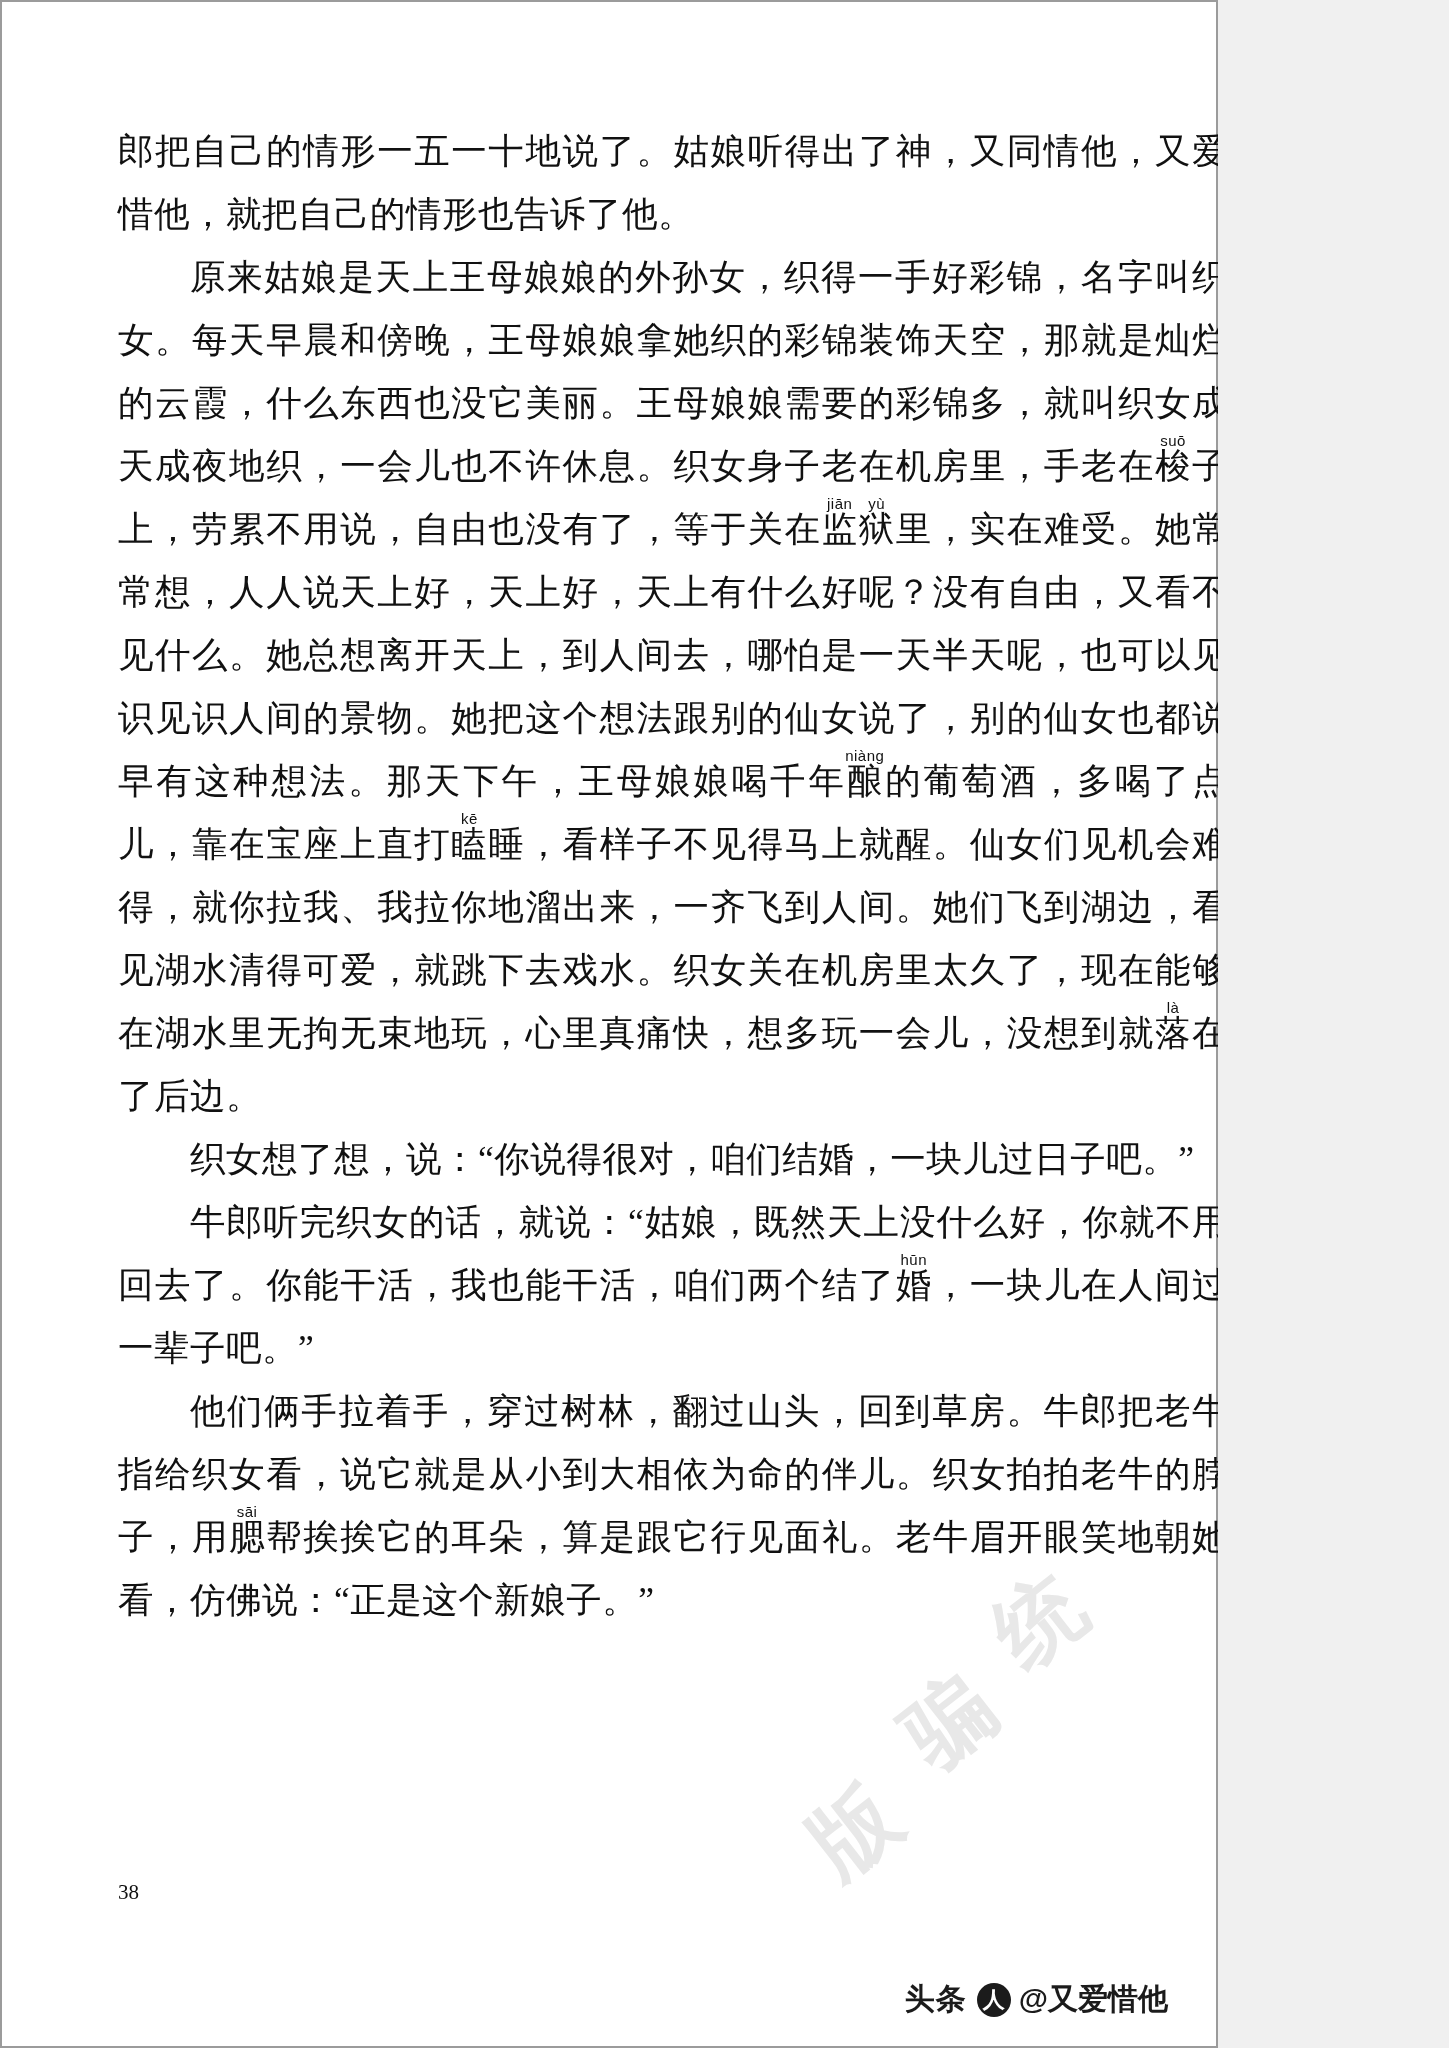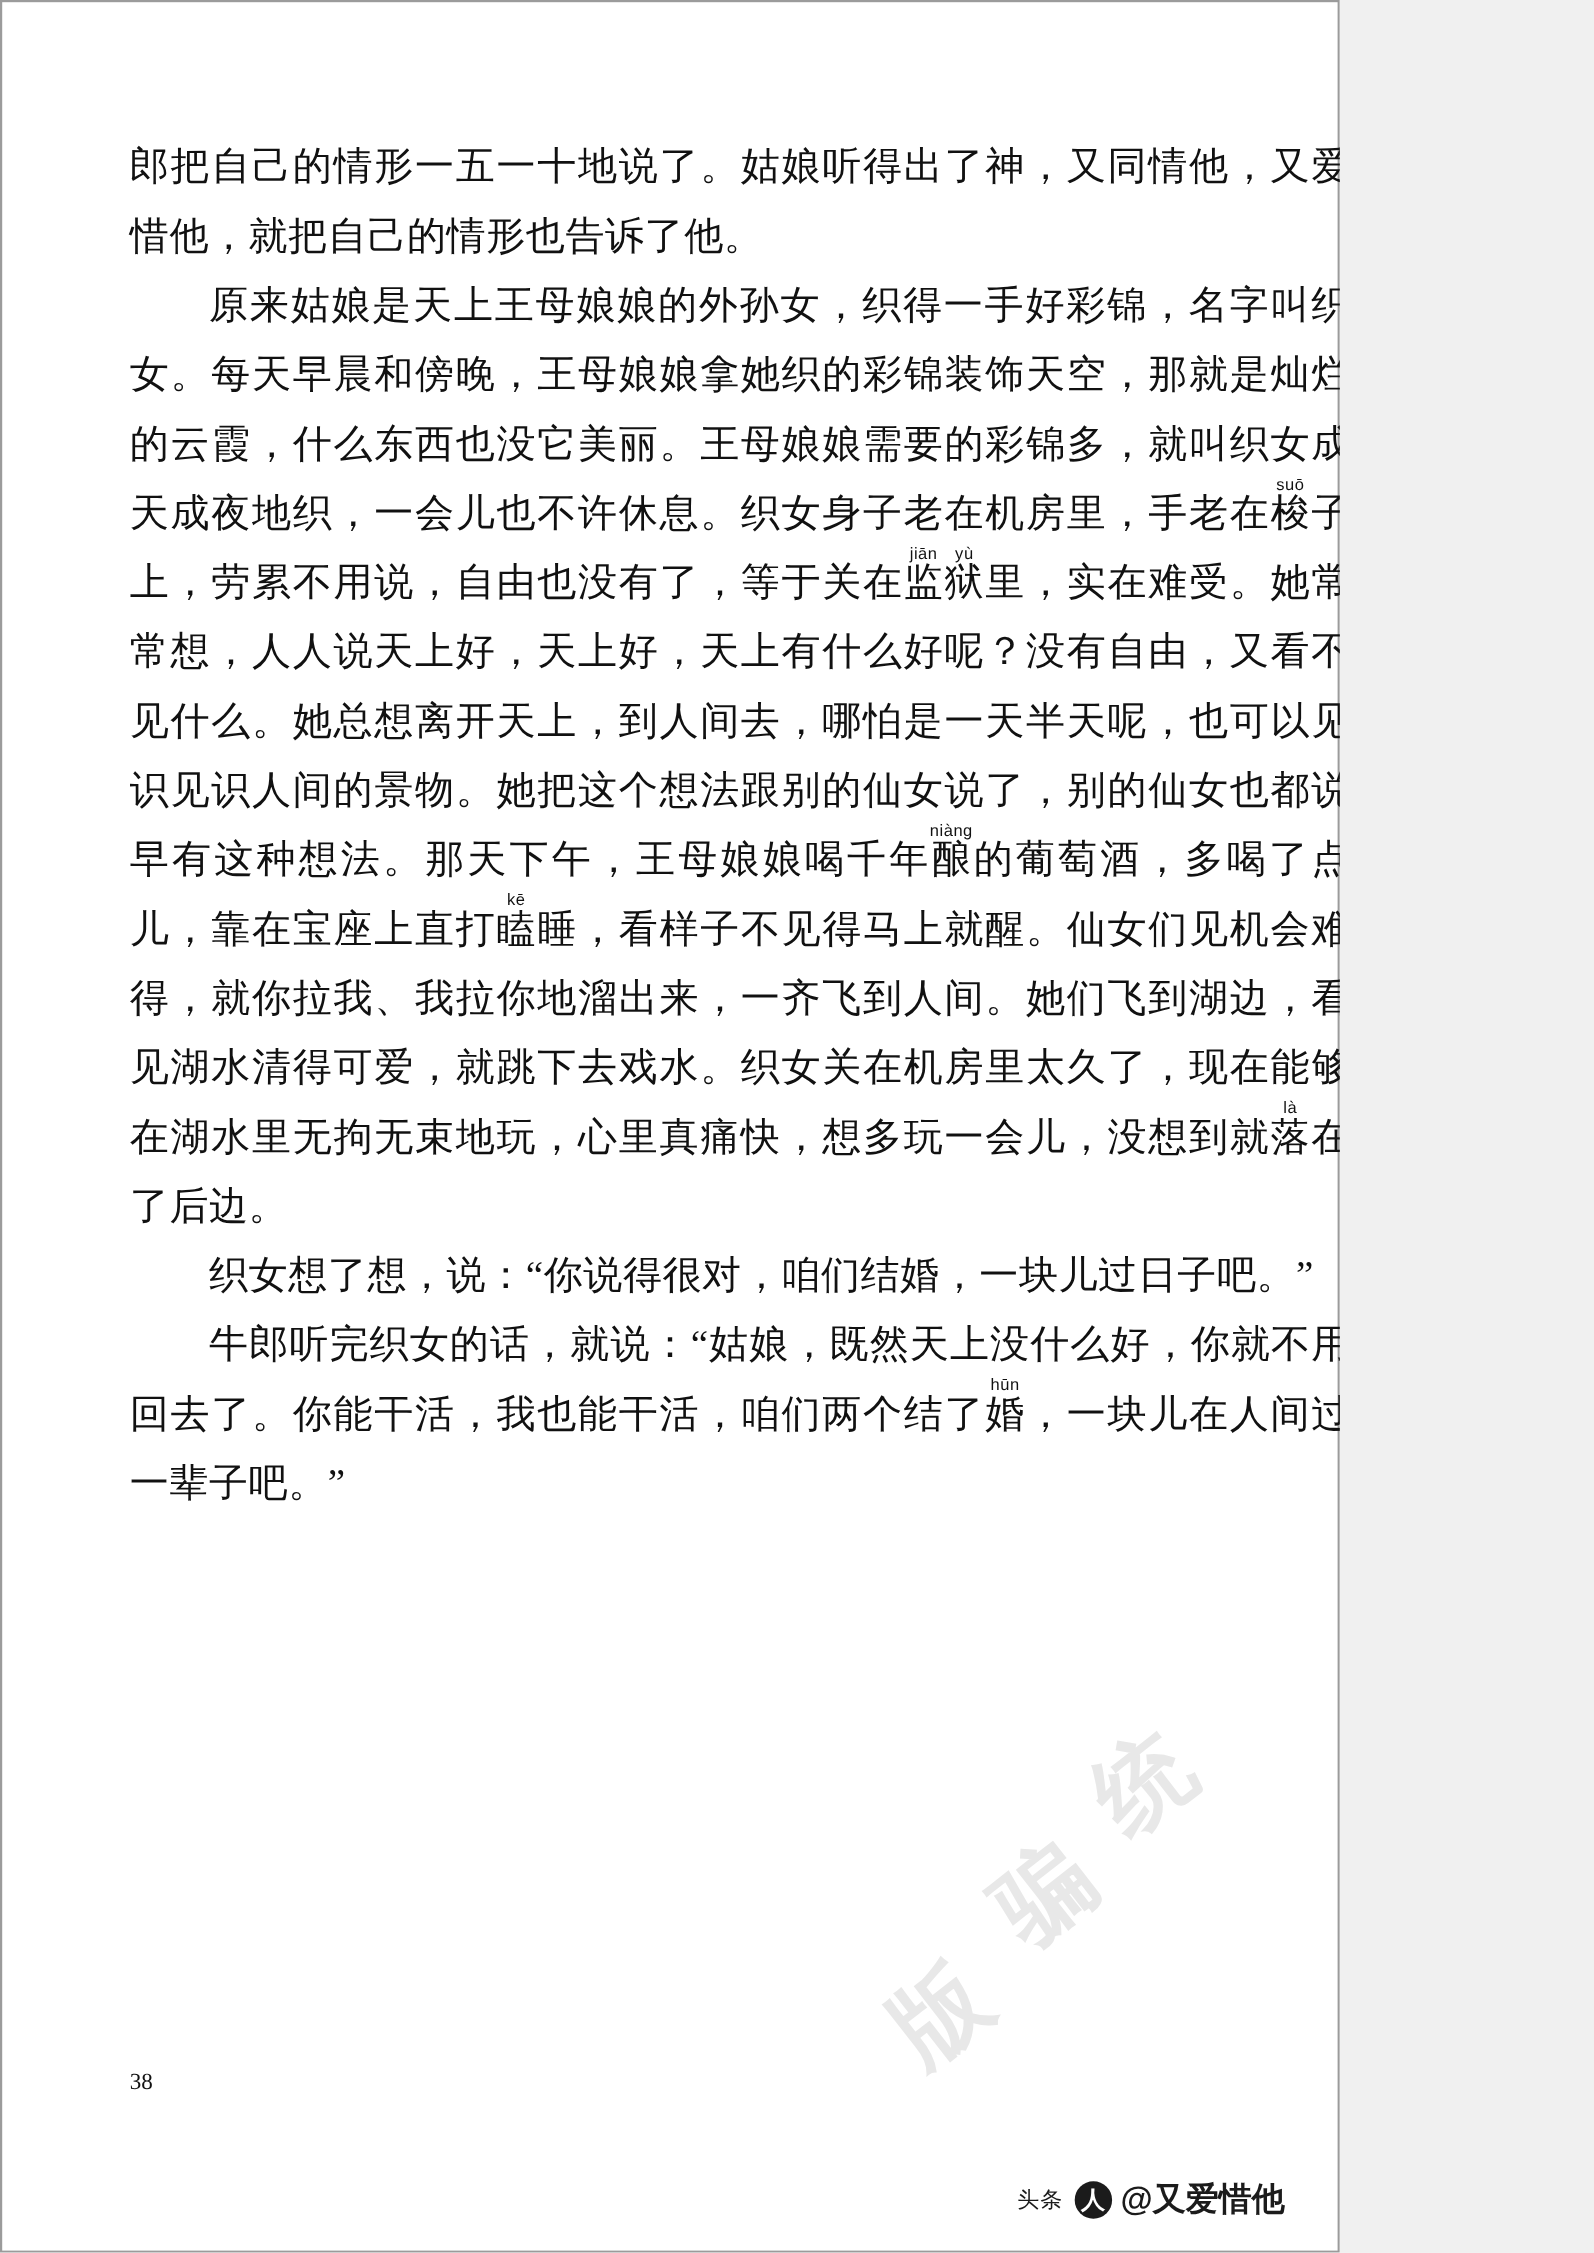--- a/index.html
+++ b/index.html
@@ -91,22 +91,22 @@
     right: 50px;
     bottom: 28px;
     display: flex;
     align-items: center;
     font-family: "Liberation Sans", sans-serif;
     font-size: 30px;
     font-weight: bold;
     color: #1b1b1b;
   }
   .footer-brand .toutiao-mark {
-    font-size: 20px;
-    font-weight: normal;
+    font-size: 30px;
+    font-weight: bold;
     margin-right: 10px;
     letter-spacing: 1px;
   }
   .footer-brand .logo-dot {
     display: inline-block;
     width: 34px;
     height: 34px;
     border-radius: 50%;
     background: #1b1b1b;
     color: #ffffff;
@@ -120,20 +120,21 @@
 <body>
 
 <div class="page">
   <div class="page-border"></div>
 
   <div class="content">
     <div class="para" id="p0">郎把自己的情形一五一十地说了。姑娘听得出了神，又同情他，又爱惜他，就把自己的情形也告诉了他。</div>
     <div class="para indent" id="p1">原来姑娘是天上王母娘娘的外孙女，织得一手好彩锦，名字叫织女。每天早晨和傍晚，王母娘娘拿她织的彩锦装饰天空，那就是灿烂的云霞，什么东西也没它美丽。王母娘娘需要的彩锦多，就叫织女成天成夜地织，一会儿也不许休息。织女身子老在机房里，手老在<ruby>梭<rt>suō</rt></ruby>子上，劳累不用说，自由也没有了，等于关在<ruby>监<rt>jiān</rt></ruby><ruby>狱<rt>yù</rt></ruby>里，实在难受。她常常想，人人说天上好，天上好，天上有什么好呢？没有自由，又看不见什么。她总想离开天上，到人间去，哪怕是一天半天呢，也可以见识见识人间的景物。她把这个想法跟别的仙女说了，别的仙女也都说早有这种想法。那天下午，王母娘娘喝千年<ruby>酿<rt>niàng</rt></ruby>的葡萄酒，多喝了点儿，靠在宝座上直打<ruby>瞌<rt>kē</rt></ruby>睡，看样子不见得马上就醒。仙女们见机会难得，就你拉我、我拉你地溜出来，一齐飞到人间。她们飞到湖边，看见湖水清得可爱，就跳下去戏水。织女关在机房里太久了，现在能够在湖水里无拘无束地玩，心里真痛快，想多玩一会儿，没想到就<ruby>落<rt>là</rt></ruby>在了后边。</div>
     <div class="para indent" id="p3">织女想了想，说：“你说得很对，咱们结婚，一块儿过日子吧。”</div>
     <div class="para indent" id="p2">牛郎听完织女的话，就说：“姑娘，既然天上没什么好，你就不用回去了。你能干活，我也能干活，咱们两个结了<ruby>婚<rt>hūn</rt></ruby>，一块儿在人间过一辈子吧。”</div>
+    <div class="para indent" id="p4">他们俩手拉着手，穿过树林，翻过山头，回到草房。牛郎把老牛指给织女看，说它就是从小到大相依为命的伴儿。织女拍拍老牛的脖子，用<ruby>腮<rt>sāi</rt></ruby>帮挨挨它的耳朵，算是跟它行见面礼。老牛眉开眼笑地朝她看，仿佛说：“正是这个新娘子。”</div>
   </div>
 
   <div class="page-number">38</div>
 
   <div class="watermark">
     <span class="wm1">统</span>
     <span class="wm2">骗</span>
     <span class="wm3">版</span>
   </div>
 

